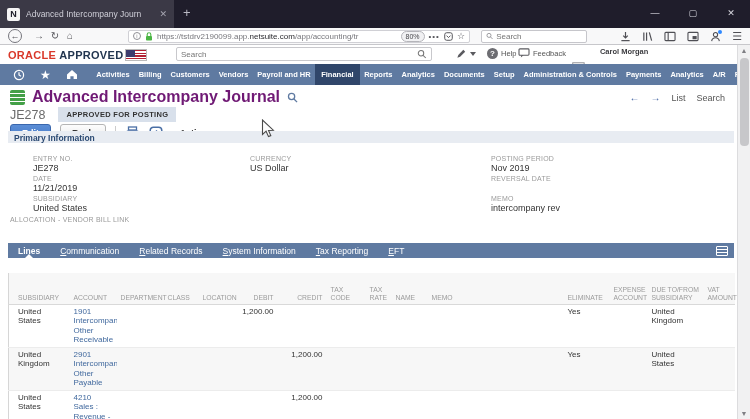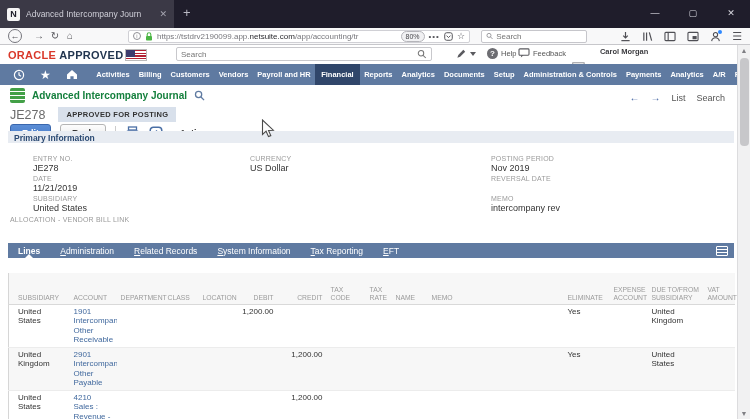--- a/index.html
+++ b/index.html
@@ -66,21 +66,21 @@
               align-items:center; white-space:nowrap; }
   .nav-item.active { background:#30466a; padding:0 6px; }
 
   
   .page { position:absolute; top:85px; left:0; width:737px; height:334px; background:#fff; overflow:hidden; }
 
   .title-row { position:absolute; left:10px; top:3px; display:flex; align-items:center; gap:7px; }
   .journal-ic { width:15px; height:15px; background:#43a047; border-radius:2px;
         background-image:linear-gradient(#43a047 3px, #fff 3px, #fff 4px, #43a047 4px, #43a047 7px,
         #fff 7px, #fff 8px, #43a047 8px, #43a047 11px, #fff 11px, #fff 12px, #43a047 12px); }
-  .page-title { font-size:10px; font-weight:bold; color:#15803d; }
+  .page-title { font-size:16px; font-weight:bold; color:#701a75; }
   .record-nav { position:absolute; right:12px; top:7px; display:flex; gap:11px; align-items:center;
                 font-size:9px; color:#555; }
   .arrow { color:#3c5e9e; font-weight:bold; font-size:10px; }
 
   .je-row { position:absolute; left:10px; top:22px; display:flex; align-items:center; gap:13px; }
   .je-no { font-size:12.5px; color:#6b6b6b; }
   .badge { background:#d8e0eb; color:#333; font-size:7.5px; font-weight:bold; letter-spacing:.3px;
            padding:3px 8px; }
 
   .btn-row { position:absolute; left:10px; top:39px; display:flex; align-items:center; gap:9px; }
@@ -376,21 +376,21 @@
           <div class="fvalue">intercompany rev</div>
         </div>
     </div>
     <div class="alloc">ALLOCATION - VENDOR BILL LINK</div>
 
     <div class="tabs">
       <span class="tab-it active">
           <span>Lines</span>
         </span>
       <span class="tab-it">
-          <span>Administration</span>
+          <span>Communication</span>
         </span>
       <span class="tab-it">
           <span>Related Records</span>
         </span>
       <span class="tab-it">
           <span>System Information</span>
         </span>
       <span class="tab-it">
           <span>Tax Reporting</span>
         </span>

